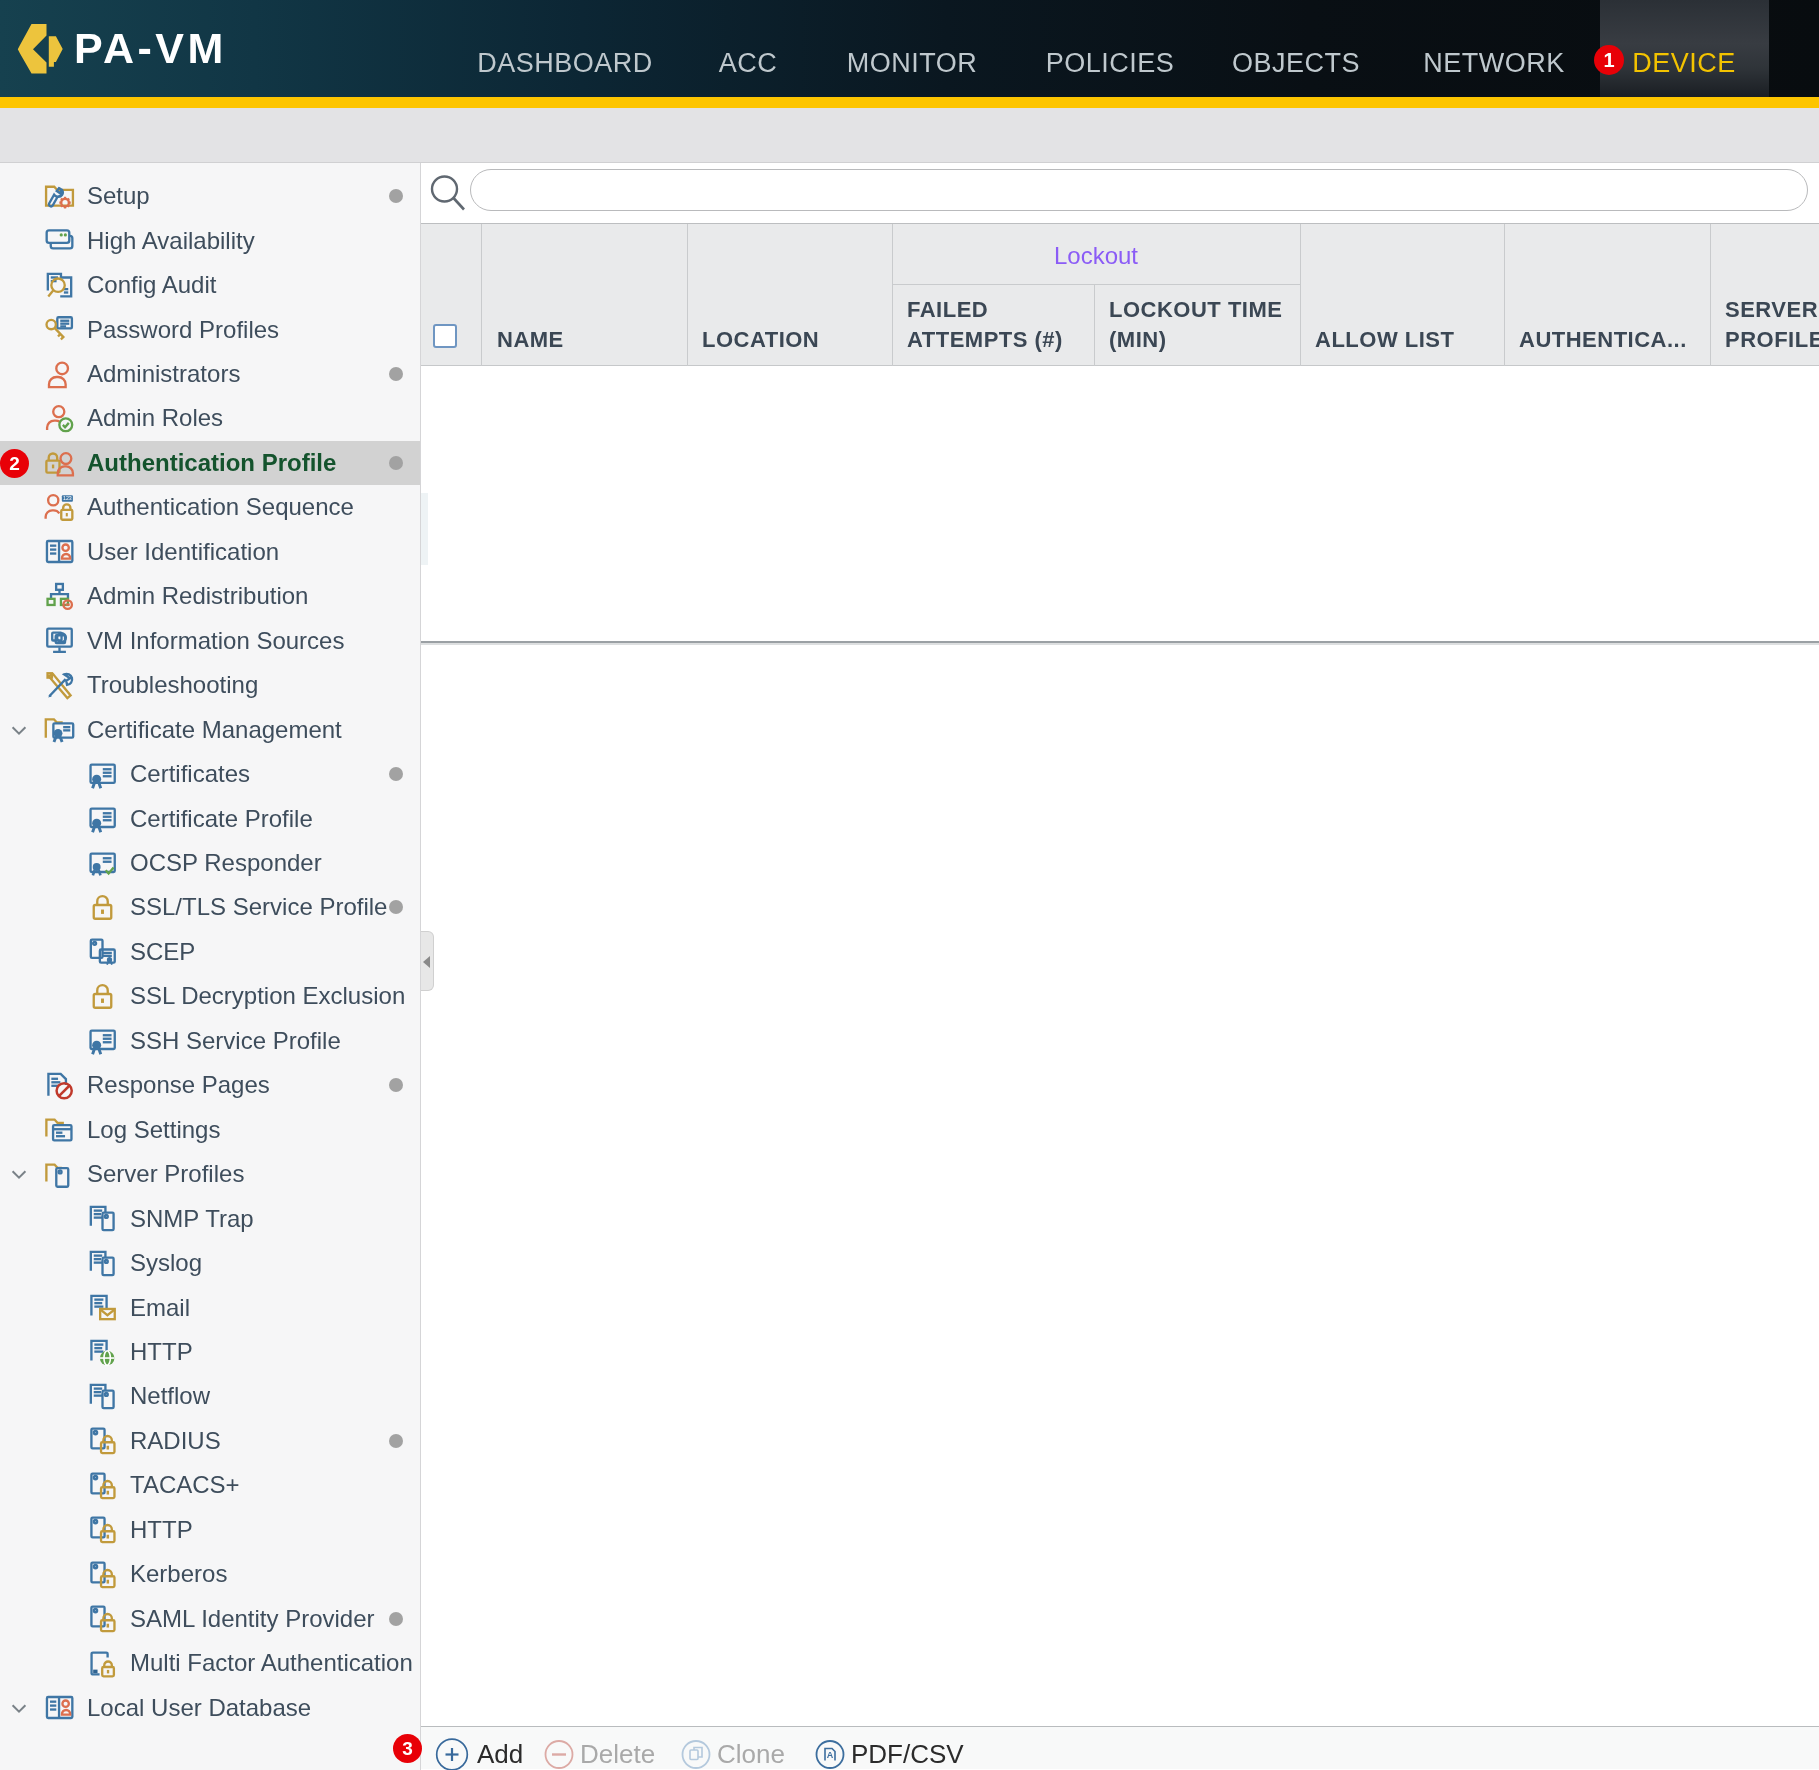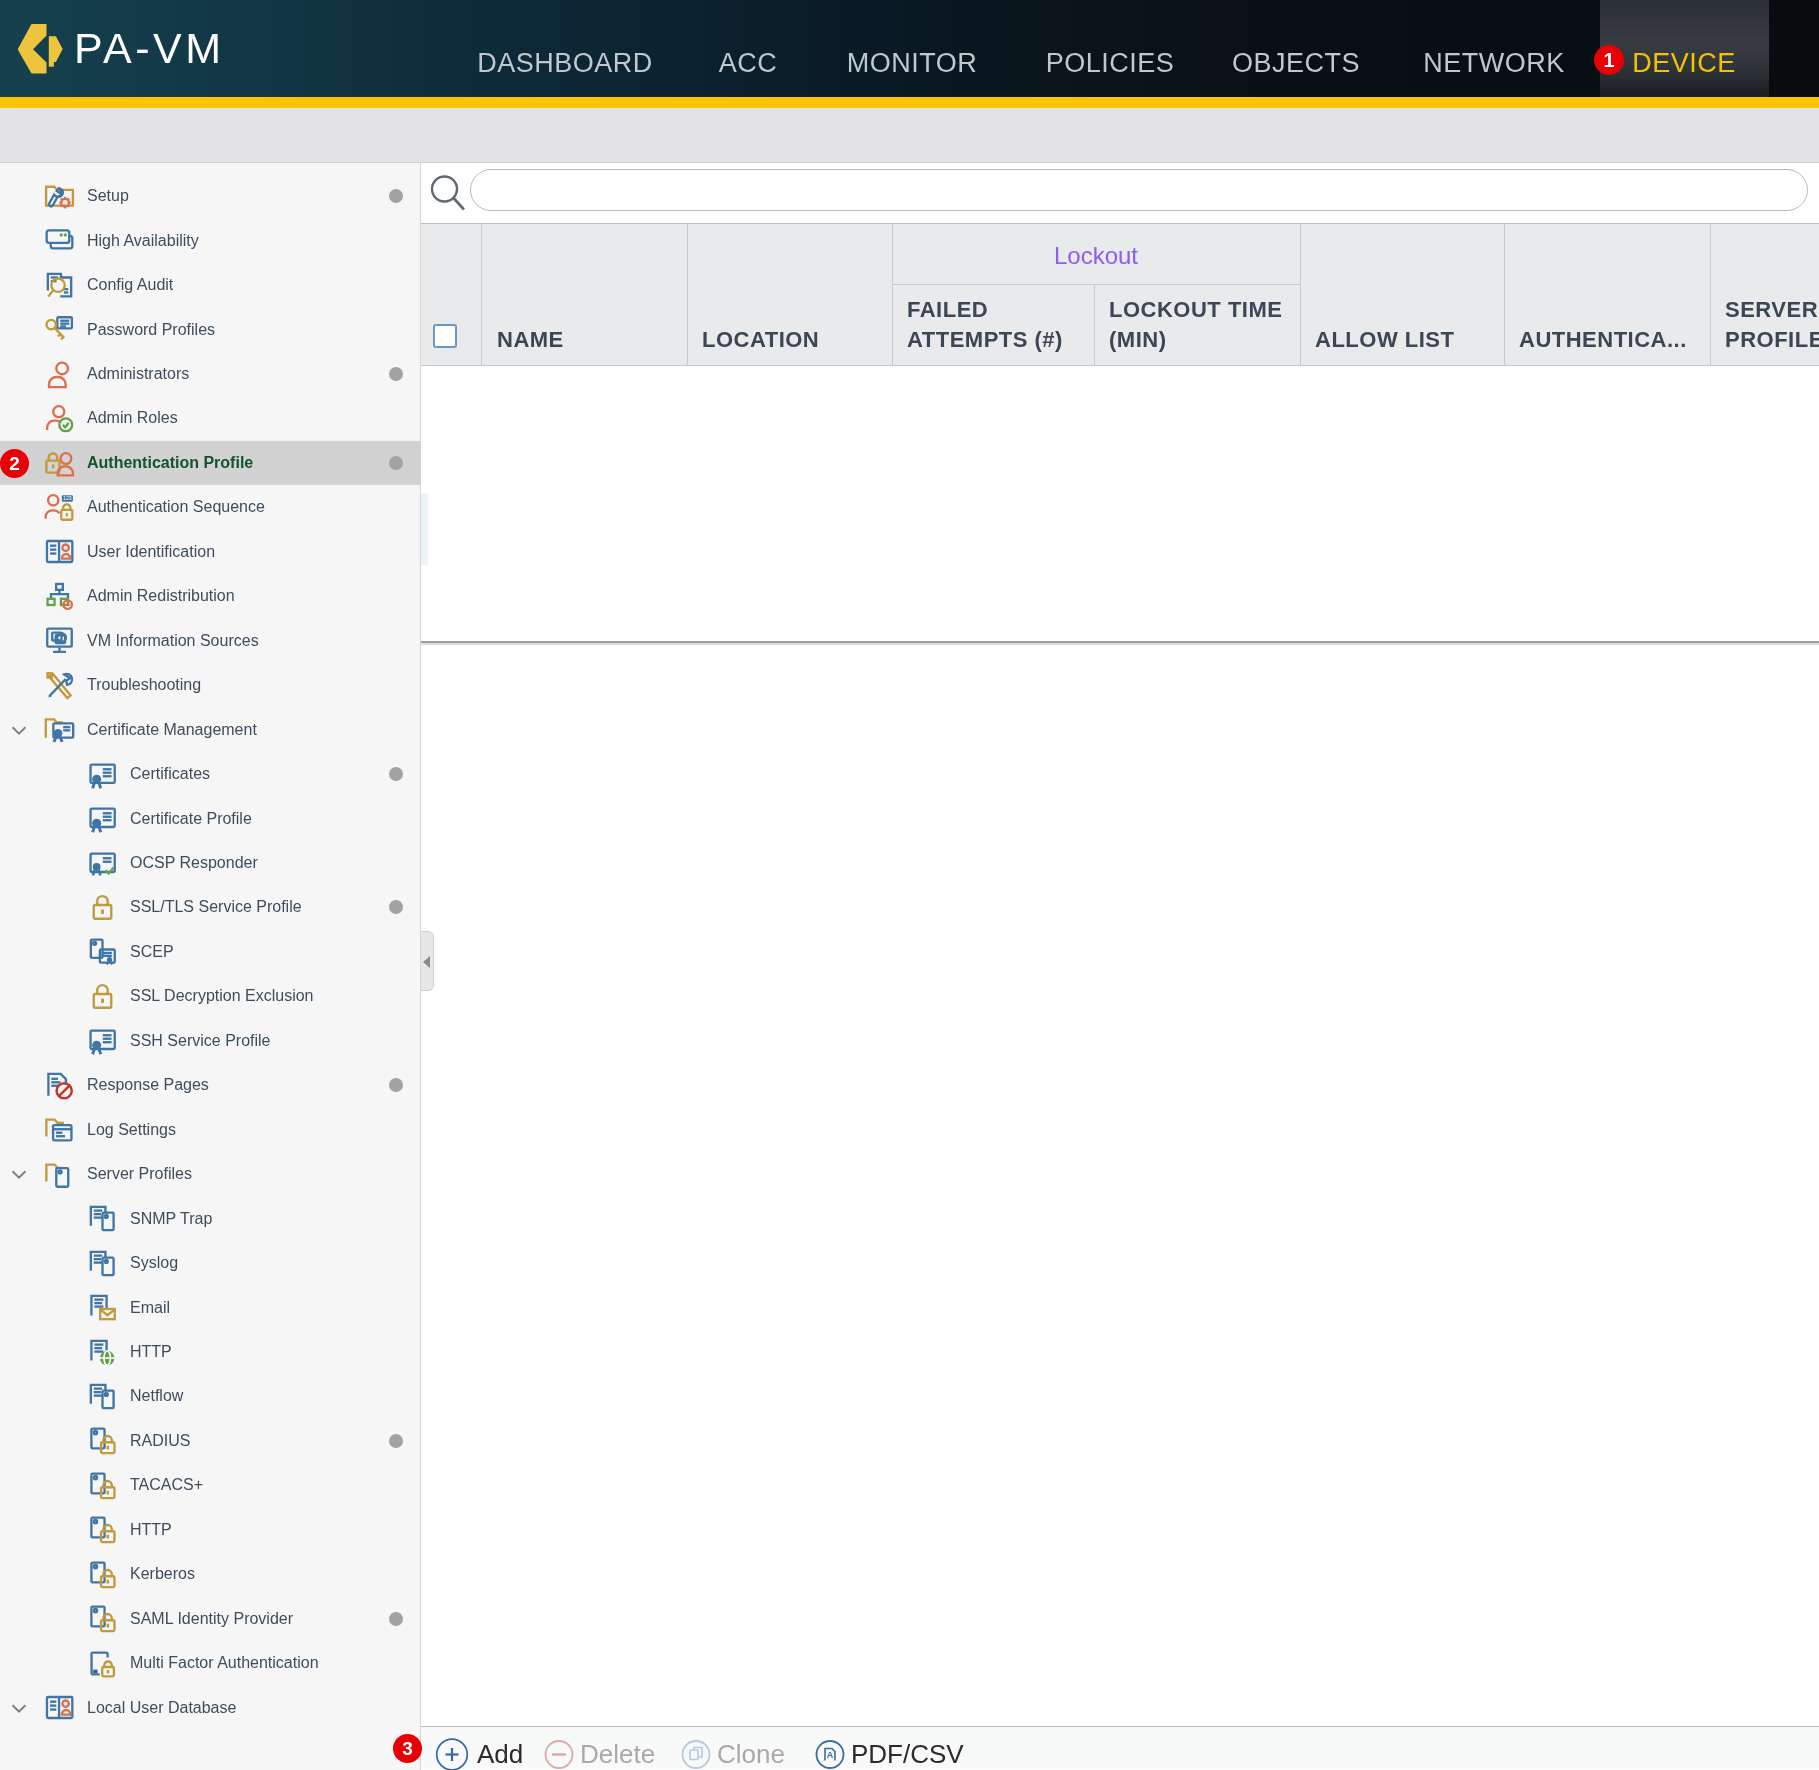--- a/index.html
+++ b/index.html
@@ -8,34 +8,34 @@
 #page { position:relative; width:1819px; height:1770px; overflow:hidden; }
 
 
 #hdr { position:absolute; left:0; top:0; width:1819px; height:97px;
   background:linear-gradient(to right,#16414f 0%, #113645 14%, #0c2634 32%, #0a1720 52%, #090f14 72%, #080c0f 100%); }
 #devtab { position:absolute; left:1600px; top:0; width:169px; height:97px;
   background:linear-gradient(to bottom,#2b3036 0%, #383c42 45%, #2f3439 70%, #1a1e23 100%); }
 .nav { position:absolute; top:15px; height:97px; line-height:97px; font-size:27px;
   color:#bfc8cd; letter-spacing:0.5px; transform:translateX(-50%); white-space:nowrap; }
 #logo { position:absolute; left:17px; top:23px; }
-#logotext { position:absolute; left:74px; top:24px; font-size:43px; font-weight:normal;
+#logotext { position:absolute; left:74px; top:24px; font-size:43px; font-weight:bold;
   color:#fff; letter-spacing:3.5px; }
 .badge { position:absolute; border-radius:50%; background:#e80007; color:#fff;
   font-weight:bold; text-align:center; }
 #badge1 { left:1594px; top:45px; width:30px; height:30px; line-height:30px; font-size:20px; }
 #yellowbar { position:absolute; left:0; top:97px; width:1819px; height:11px; background:#fdc500; }
 #graystrip { position:absolute; left:0; top:108px; width:1819px; height:55px;
   background:#e3e3e5; border-bottom:1px solid #d0d0d2; }
 
 
 #side { position:absolute; left:0; top:163px; width:421px; height:1607px;
   background:#f6f6f7; border-right:1px solid #d5d5d7; padding-top:11px; }
 .row { position:relative; height:44.46px; display:flex; align-items:center;
-  color:#3e4d5c; font-size:16px; white-space:nowrap; overflow:hidden; }
+  color:#3e4d5c; font-size:24px; white-space:nowrap; overflow:hidden; }
 .row.sel { background:#d2d2d2; color:#14532d; font-weight:bold; }
 .row svg.ic { position:absolute; left:42px; width:35px; height:35px; }
 .row .lbl { position:absolute; left:87px; }
 .row.l2 svg.ic { left:85px; }
 .row.l2 .lbl { left:130px; }
 .chev { position:absolute; left:8px; width:22px; height:22px; }
 .dot { position:absolute; left:389px; top:50%; margin-top:-7px; width:14px; height:14px;
   border-radius:50%; background:#a2a2a2; }
 #badge2 { left:0px; top:449px; width:29px; height:29px; line-height:29px; font-size:19px; }
 #handle { position:absolute; left:421px; top:931px; z-index:6; width:13px; height:60px;

